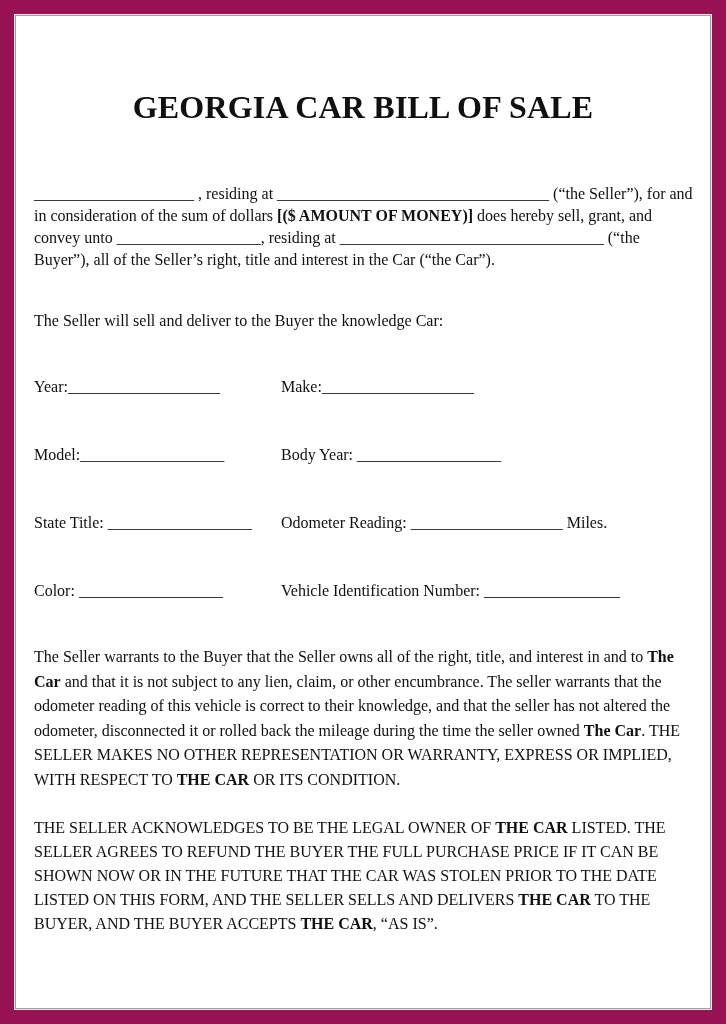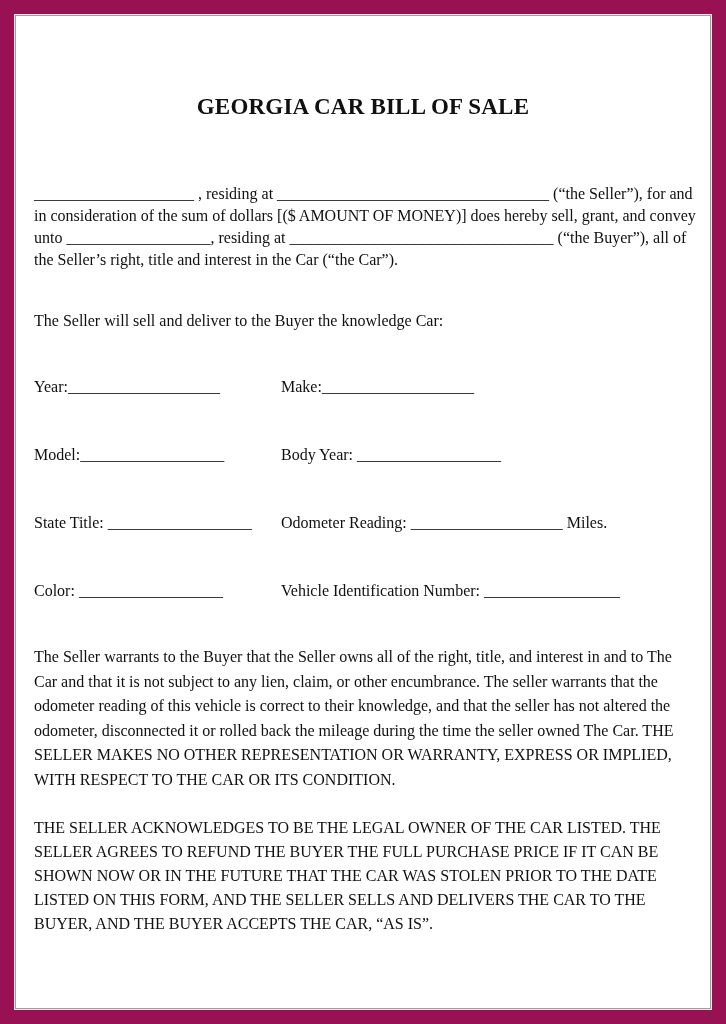--- a/index.html
+++ b/index.html
@@ -19,21 +19,21 @@
     width: 100%; height: 100%;
     background: var(--page-color, #ffffff);
     border: 1px solid var(--inner-line-color, #a39da1);
     box-shadow: 0 0 0 1px #ece6ea;
     color: var(--text-color, #101010);
     overflow: hidden;
   }
   h1.doc-title {
     margin: 72px 0 0 0;
     text-align: center;
-    font-size: 23px;
+    font-size: 32px;
     line-height: 38px;
     font-weight: bold;
     letter-spacing: 0.2px;
   }
   .body-text { font-size: 16px; }
   p { margin: 0; }
   .intro {
     margin: 57px 14px 0 18px;
     line-height: 22px;
   }
@@ -54,21 +54,21 @@
   .cell-left { width: 240px; flex: none; }
   .cell-right { flex: 1; }
   .warranty {
     margin: 43px 14px 0 18px;
     line-height: 24.5px;
   }
   .ack {
     margin: 24px 14px 16px 18px;
     line-height: 24px;
   }
-  .b { font-weight: normal; }
+  .b { font-weight: bold; }
   .blank { letter-spacing: 0; white-space: nowrap; }
 </style>
 </head>
 <body>
 
 <div class="frame">
   <div class="page body-text">
 
     <h1 class="doc-title">GEORGIA CAR BILL OF SALE</h1>
 

